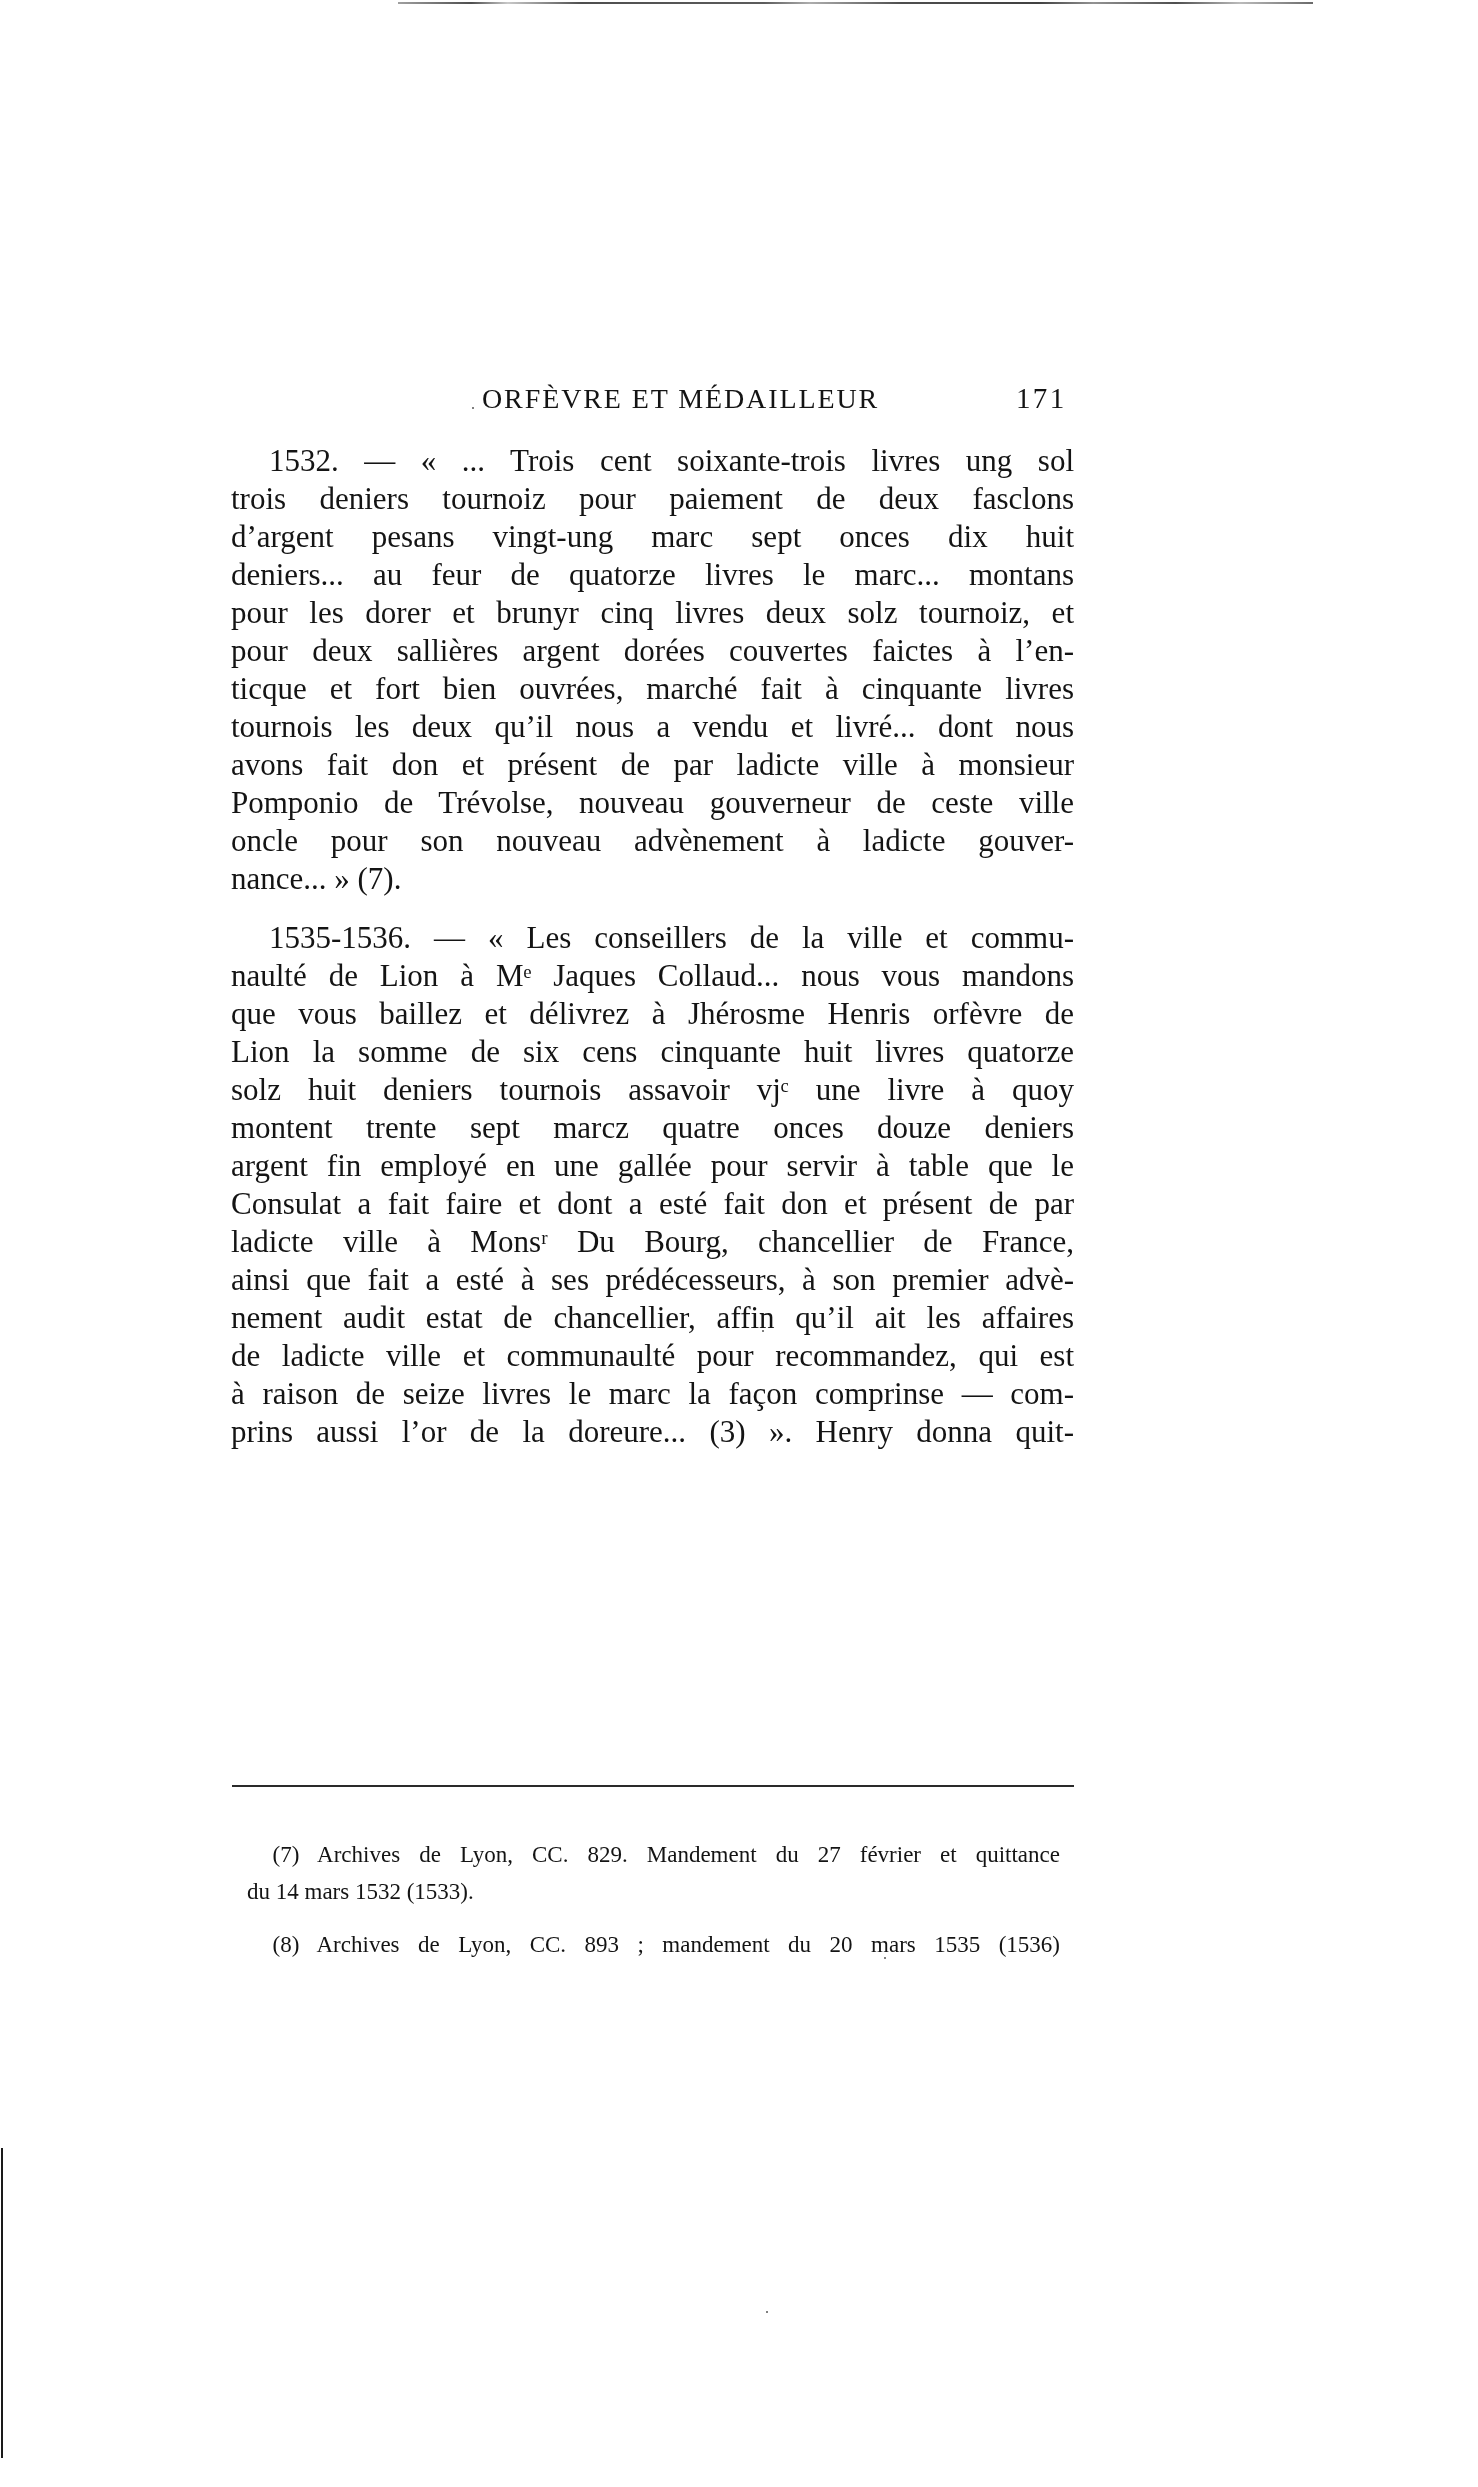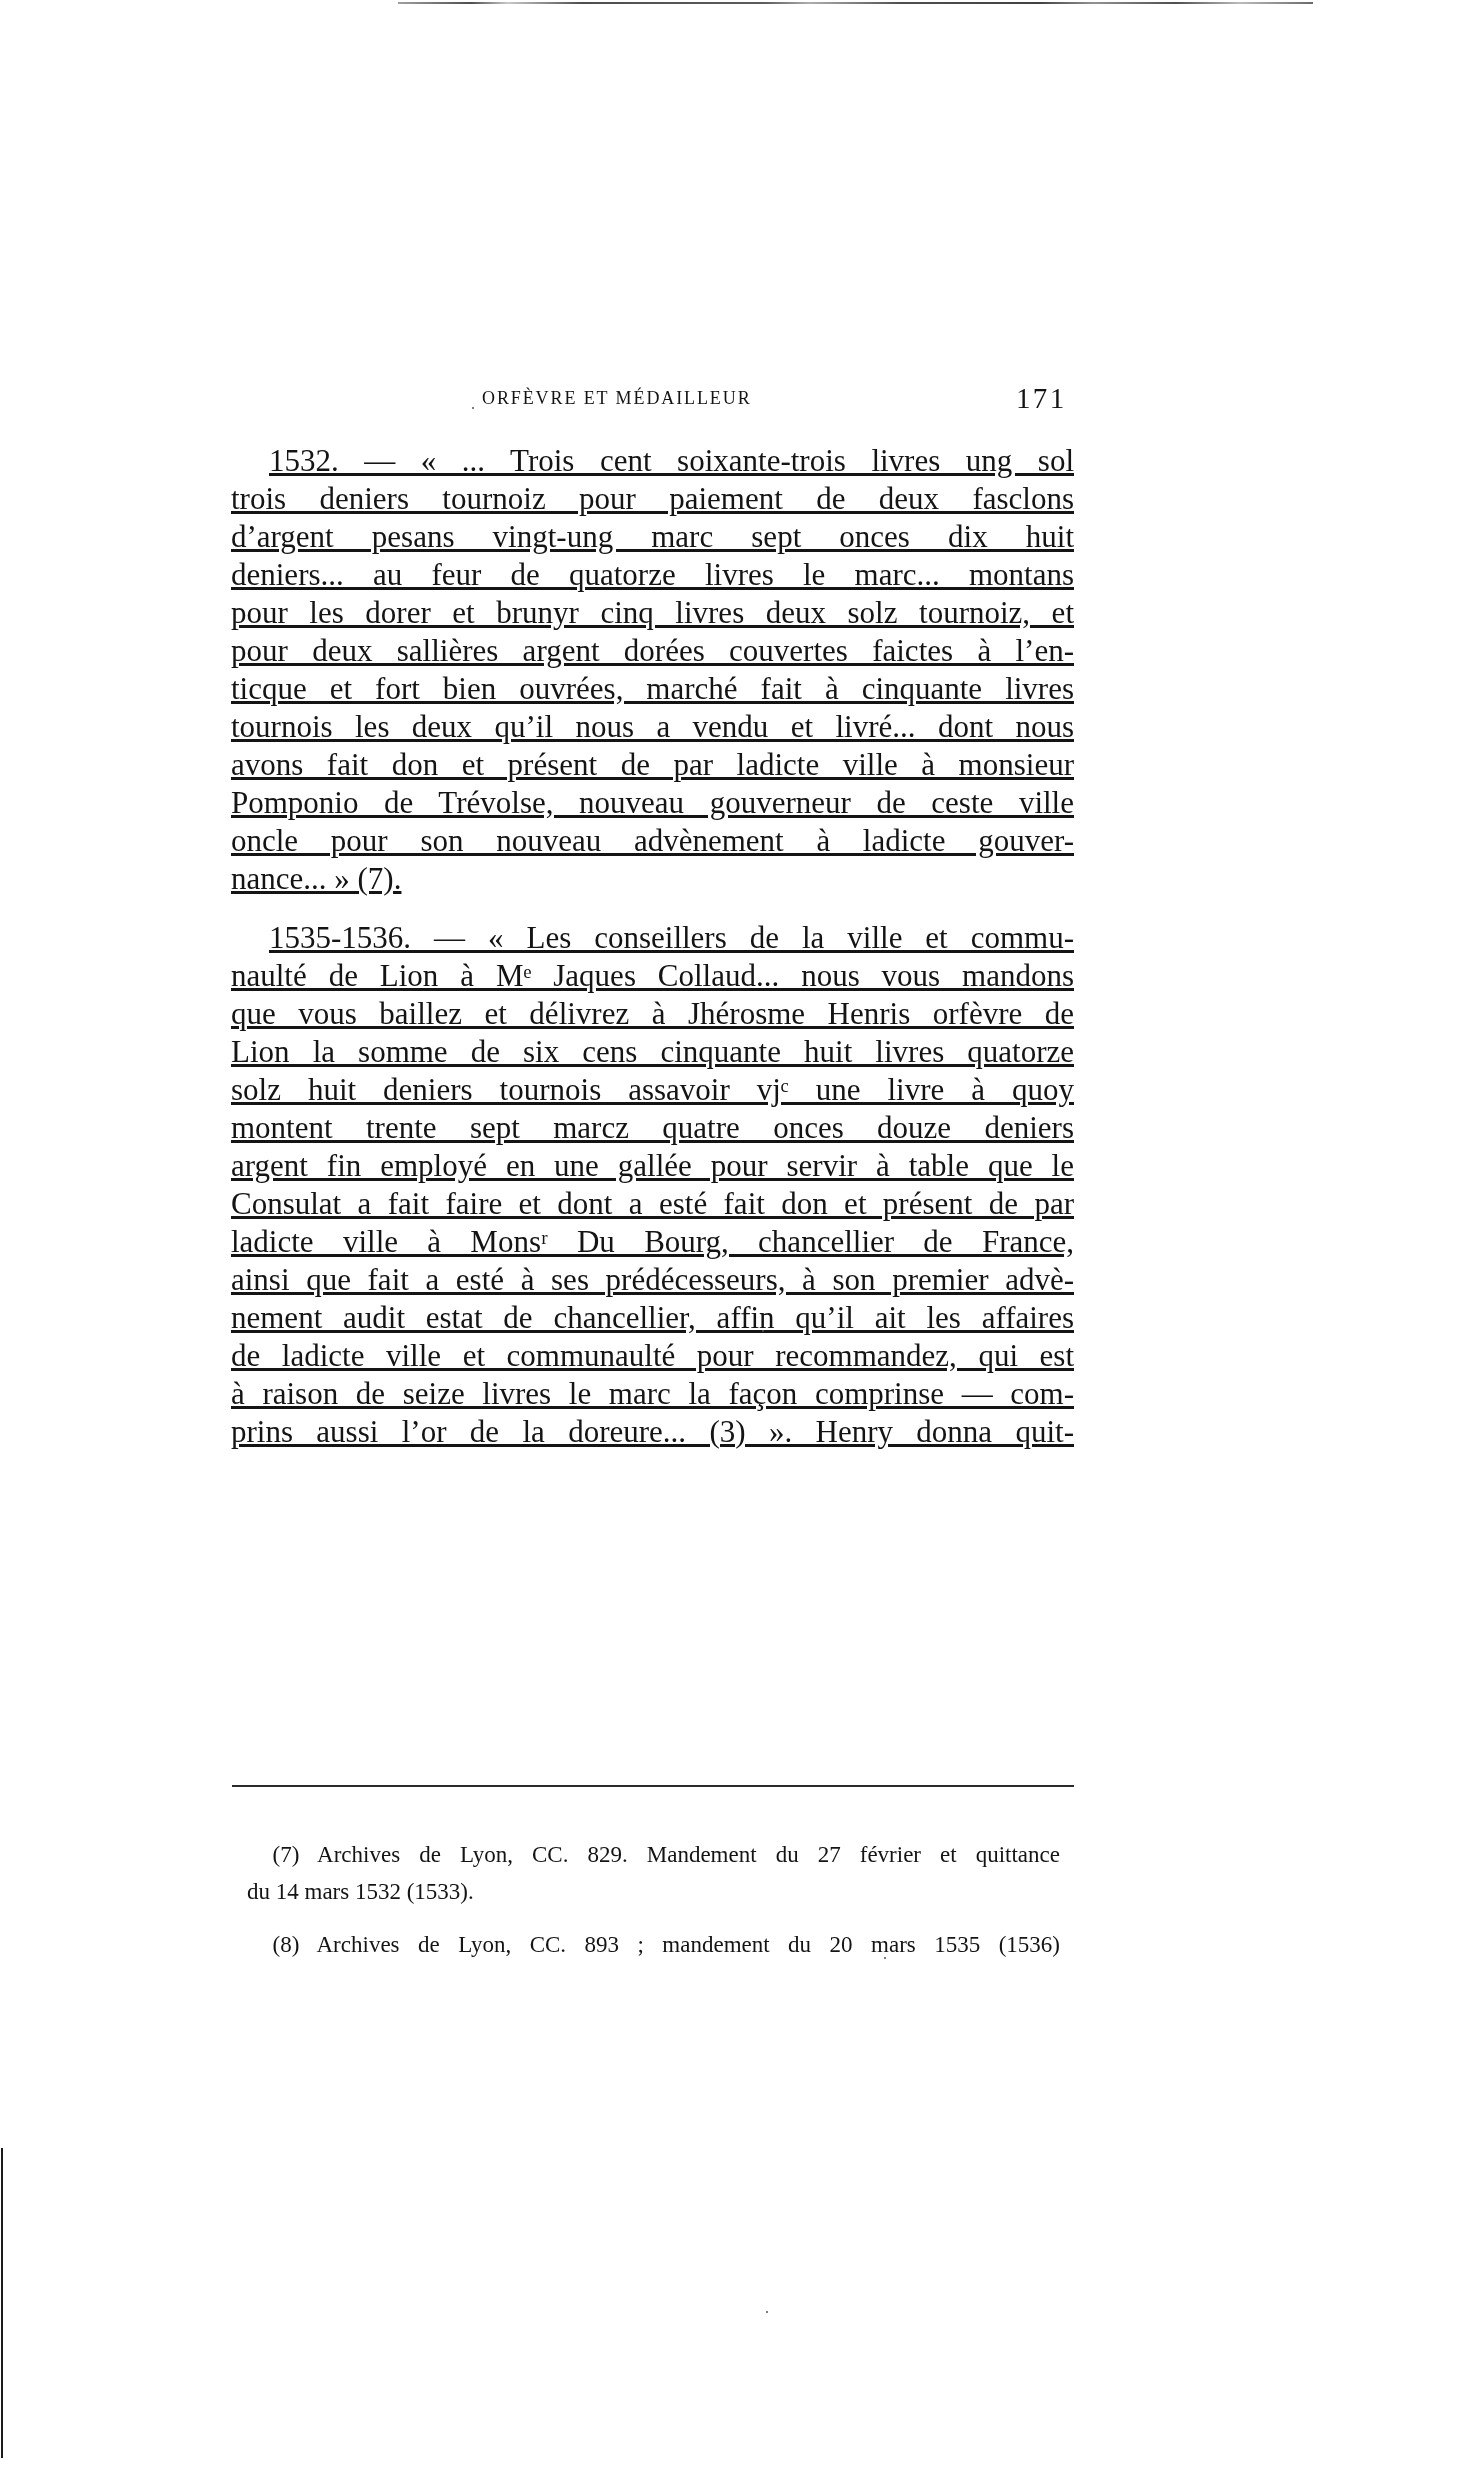--- a/index.html
+++ b/index.html
@@ -38,21 +38,21 @@
       position: absolute;
       left: 231px;
       top: 385px;
       width: 842px;
       height: 27px;
     }
     .running-title {
       position: absolute;
       left: 251px;
       top: 0;
-      font-size: 18px;
+      font-size: 28px;
       letter-spacing: 1.9px;
       line-height: 27px;
       text-transform: uppercase;
       white-space: nowrap;
     }
     .page-number {
       position: absolute;
       right: 6.4px;
       top: -1.6px;
       font-size: 29px;
@@ -65,21 +65,20 @@
       top: 442px;
       width: 843px;
       font-size: 31px;
       line-height: 38px;
     }
     .paragraph {
       margin: 0;
       text-indent: 38px;
       text-align: justify;
       text-align-last: left;
-      text-decoration: underline;
     }
     .paragraph + .paragraph {
       margin-top: 20.7px;
     }
     .line {
       display: block;
       text-align: justify;
       text-align-last: justify;
       white-space: nowrap;
       overflow: visible;

